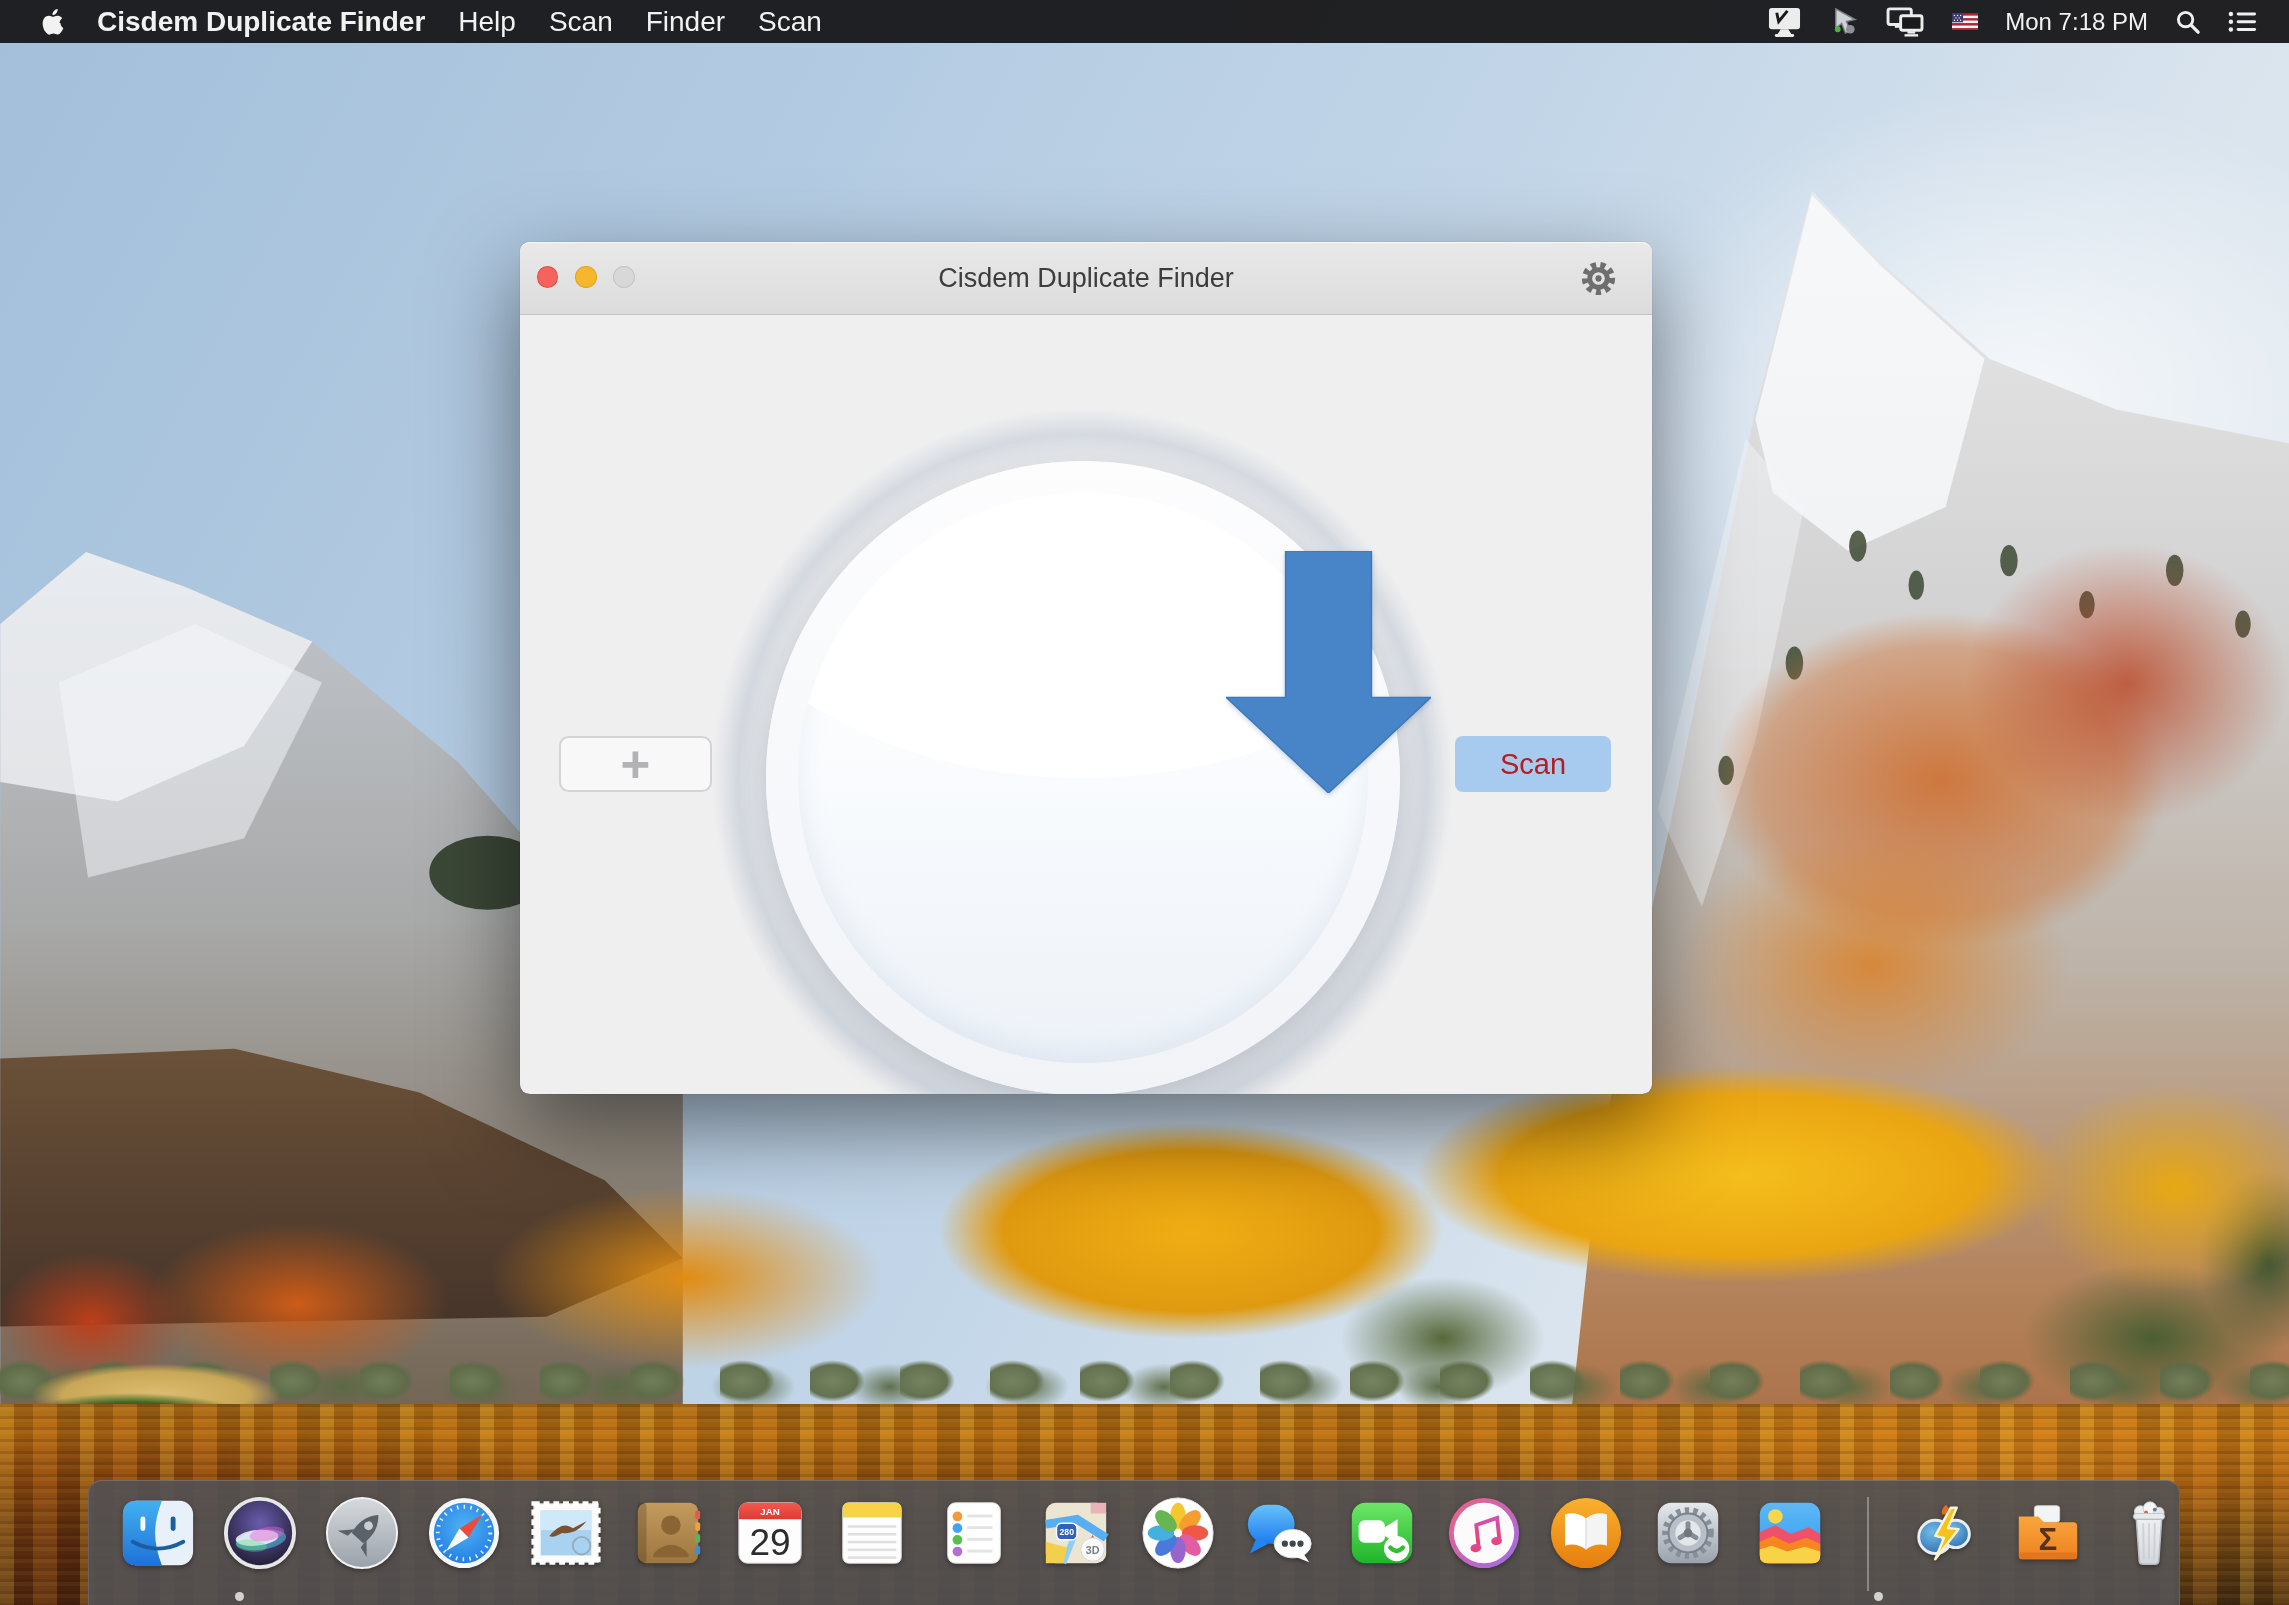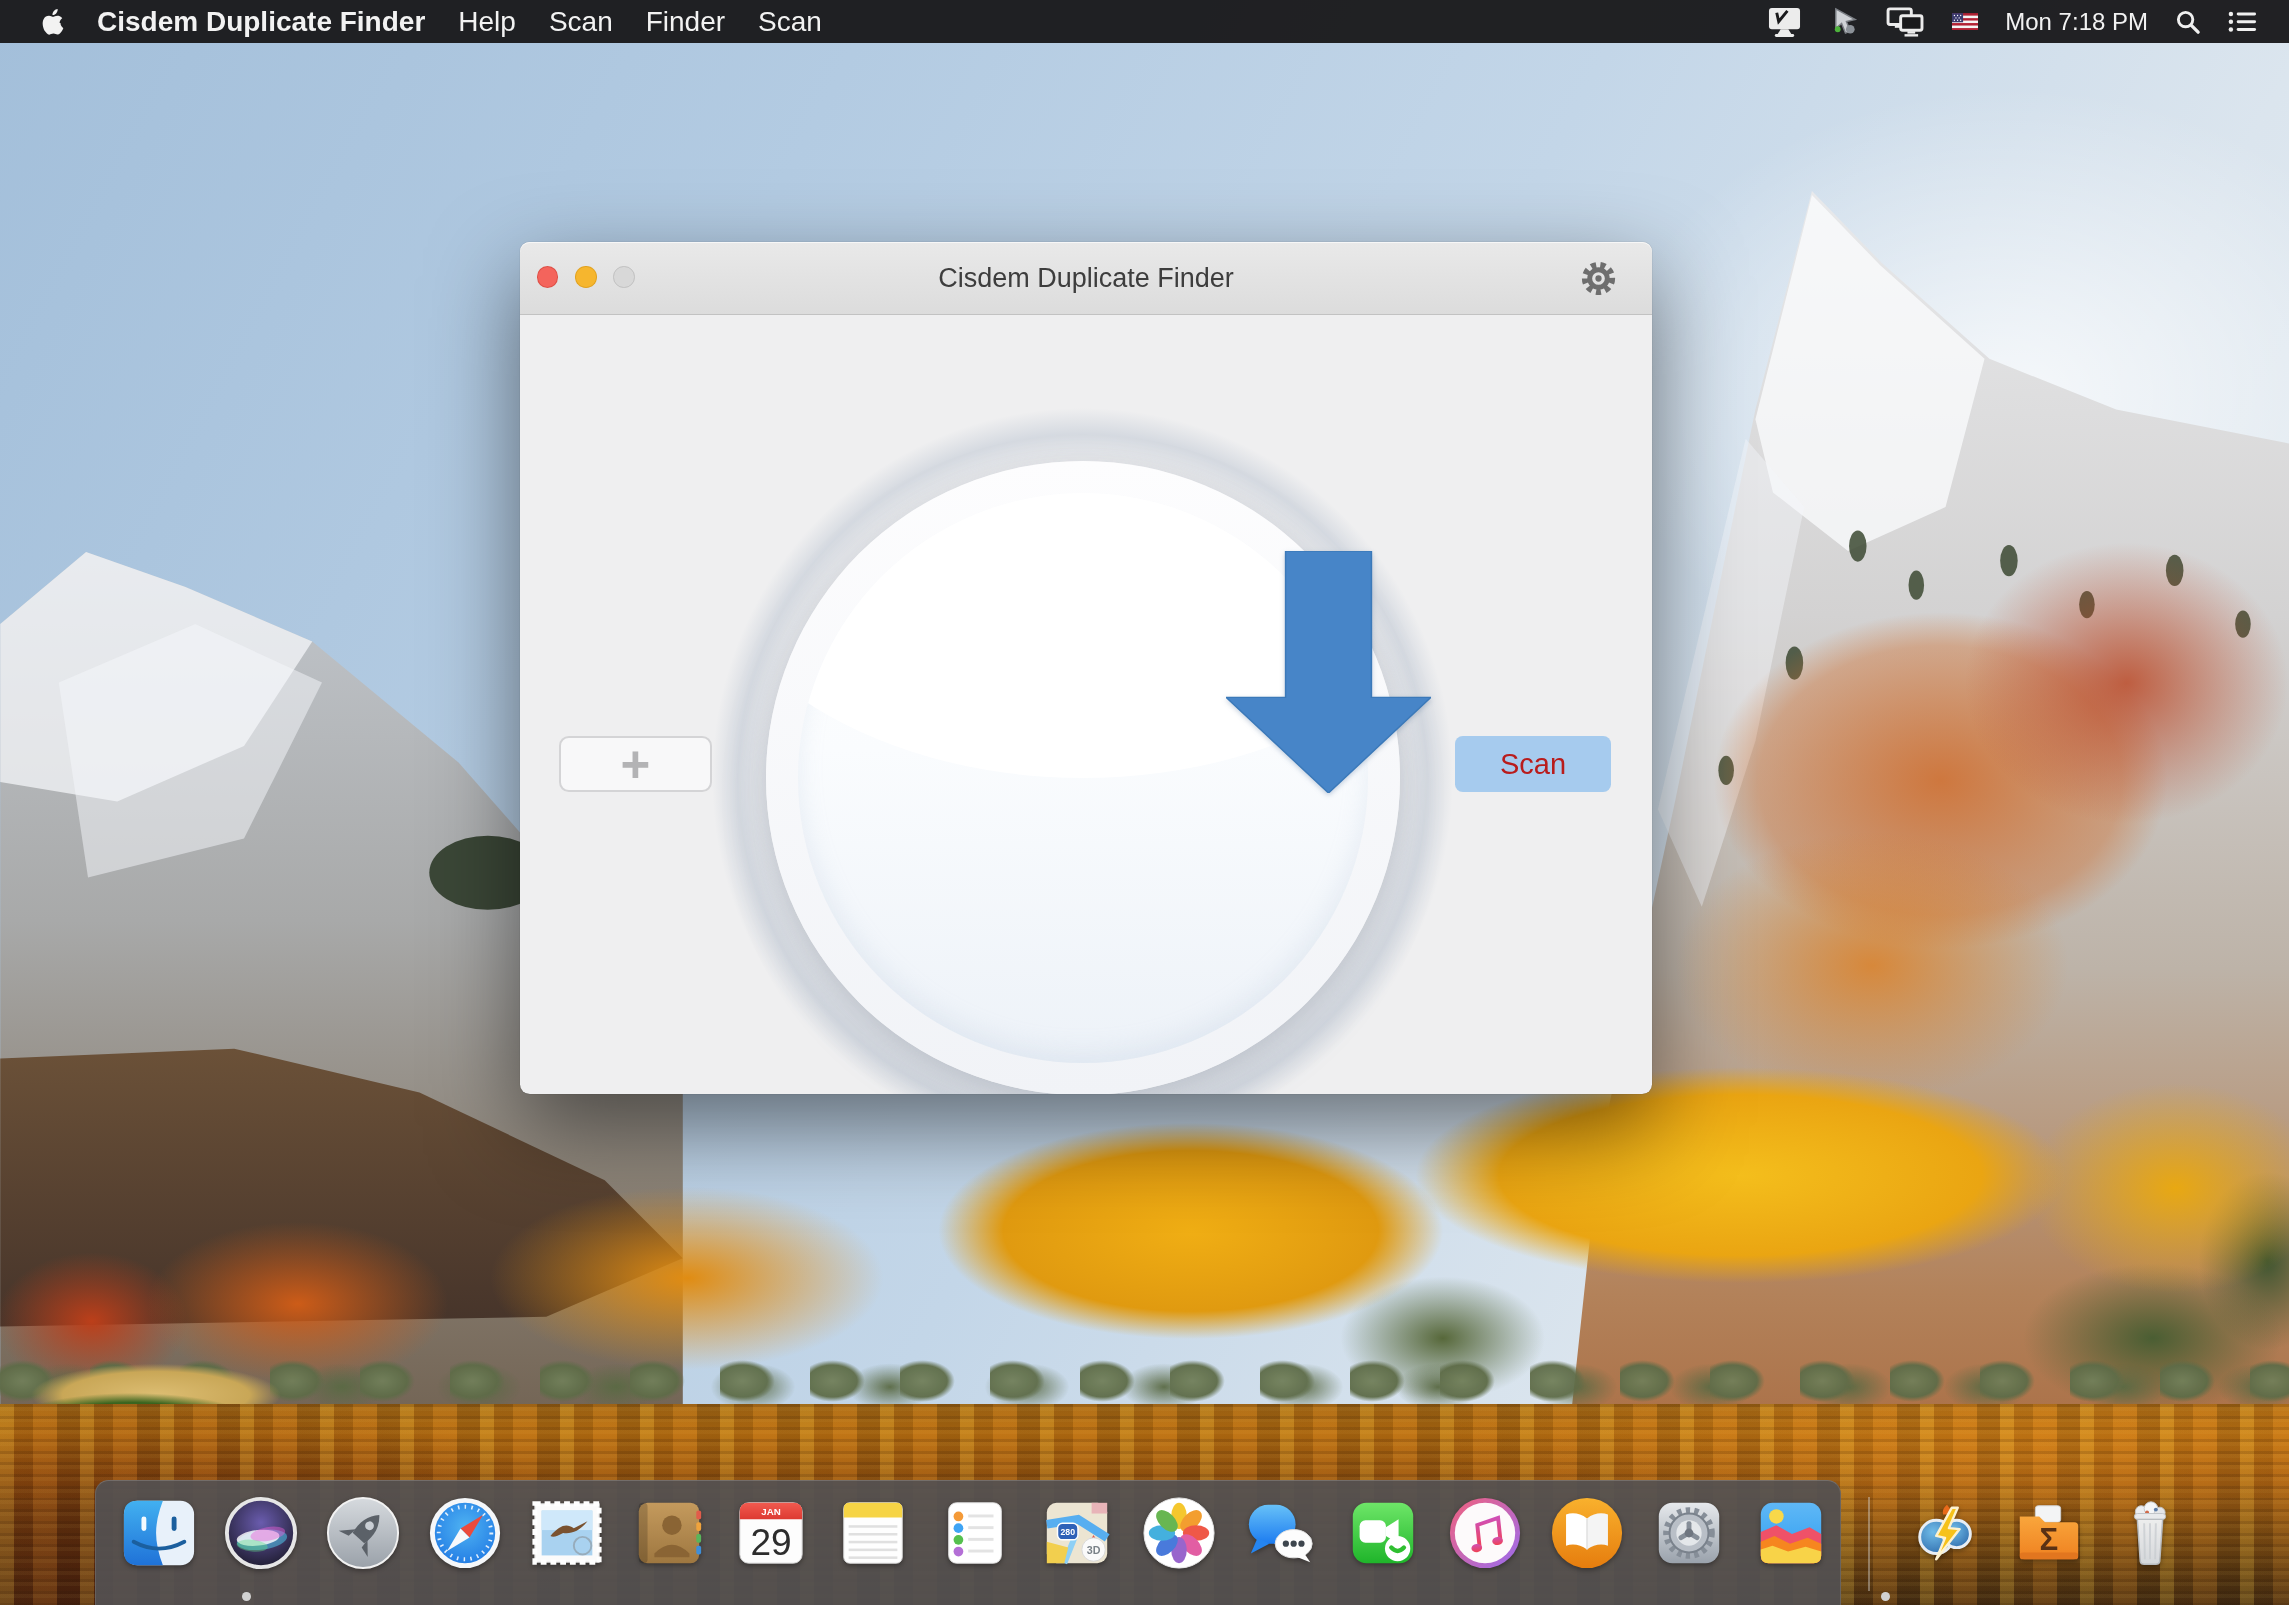--- a/index.html
+++ b/index.html
@@ -83,24 +83,24 @@
   .arrow-svg{position:absolute;left:460px;top:90px;filter:drop-shadow(0 2.9px 2.9px rgba(40,80,130,.25));}
 
   .add-btn{position:absolute;left:39px;top:421px;width:153px;height:56px;border-radius:9.8px;
     border:2px solid #d4d4d6;background:rgba(252,252,253,.65);color:#b3b3b5;
     font-size:51px;font-weight:700;line-height:45px;text-align:center;cursor:pointer;
     font-family:"Liberation Sans",sans-serif;}
   .scan-btn{position:absolute;left:935px;top:421px;width:156px;height:56px;border-radius:7.8px;border:0;
     background:#a6cbee;color:#b91c1c;font-size:29px;cursor:pointer;font-family:"Liberation Sans",sans-serif;}
 
   
-  .dock{position:absolute;z-index:30;left:95px;top:1480px;width:1746px;height:125px;
+  .dock{position:absolute;z-index:30;left:88px;top:1480px;width:2092px;height:125px;
     background:rgba(84,81,83,.92);border-radius:13.7px 13.7px 0 0;
     border-top:1px solid rgba(255,255,255,.16);border-left:1px solid rgba(255,255,255,.10);
-    border-right:1px solid rgba(255,255,255,.10);box-sizing:border-box;}
+    border-right:1px solid rgba(255,255,255,.10);box-sizing:border-box;padding-left:6px;}
   .dock-inner{display:flex;align-items:flex-start;padding:13.7px 0 0 25px;gap:26px;}
   .dock-item{width:76px;height:76px;flex:0 0 auto;cursor:pointer;}
   .dock-item svg{filter:drop-shadow(0 2px 2.9px rgba(0,0,0,.35));}
   .dock-sep{width:2px;height:94px;margin:2px 12.7px 0 12.7px;background:rgba(220,220,220,.4);flex:0 0 auto;}
   .run-dot{position:absolute;width:8.8px;height:8.8px;border-radius:50%;background:#d2d2d2;top:111px;}
 </style>
 </head>
 <body>
 
 <div class="screen">

